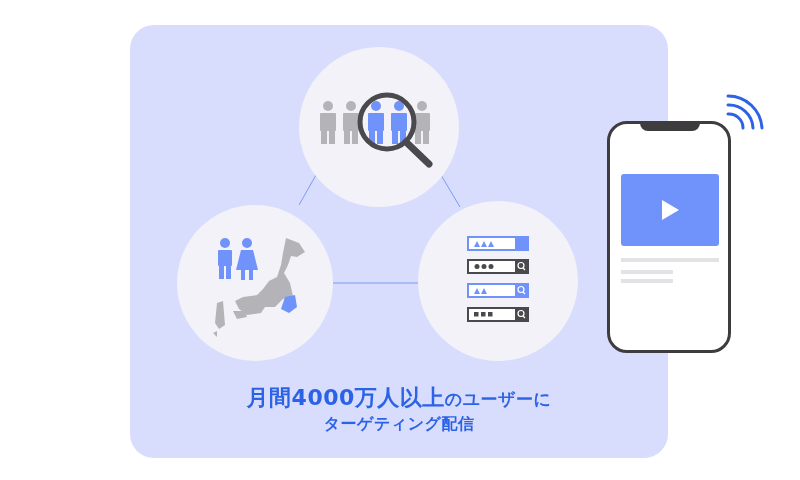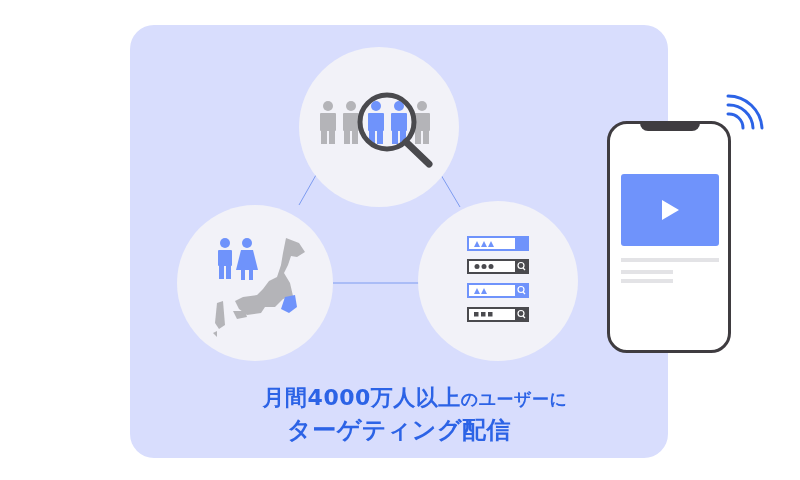--- a/index.html
+++ b/index.html
@@ -4,22 +4,22 @@
 <style>
   html,body{margin:0;padding:0;}
   body{width:800px;height:480px;background:#ffffff;position:relative;overflow:hidden;font-family:"DejaVu Sans",sans-serif;}
   .panel{position:absolute;left:130px;top:25px;width:538px;height:433px;background:#d8ddfd;border-radius:24px;}
   .lines{position:absolute;left:0;top:0;width:800px;height:480px;}
   .circle{position:absolute;border-radius:50%;background:#f2f2f8;}
   .c-top{left:299px;top:47px;width:160px;height:160px;}
   .c-left{left:177px;top:205px;width:156px;height:156px;}
   .c-right{left:418px;top:201px;width:160px;height:160px;}
   .headline{position:absolute;left:130px;width:538px;text-align:center;color:#2c63e6;font-weight:bold;}
-  .h1{top:383px;font-size:22px;letter-spacing:0.5px;margin-left:16px;}
-  .h2{top:414px;font-size:24px;letter-spacing:0.5px;}
+  .h1{top:383px;font-size:22px;letter-spacing:0.5px;}
+  .h2{top:414px;font-size:16px;letter-spacing:0.5px;}
   .h1 .small{font-size:17px;}
   .phone{position:absolute;left:607px;top:121px;width:124px;height:232px;border:3px solid #3f3c40;border-radius:20px;background:#ffffff;box-sizing:border-box;}
   .notch{position:absolute;left:30px;top:-1px;width:60px;height:8px;background:#3f3c40;border-radius:0 0 8px 8px;}
   .video{position:absolute;left:11px;top:50px;width:98px;height:72px;background:#6f93fb;border-radius:3px;}
   .play{position:absolute;left:41px;top:26px;width:0;height:0;border-top:10px solid transparent;border-bottom:10px solid transparent;border-left:17px solid #ffffff;}
   .bar{position:absolute;height:4px;background:#e3e3e6;}
   .wifi{position:absolute;left:720px;top:92px;width:46px;height:40px;}
   .abs{position:absolute;}
 </style>
 </head>

